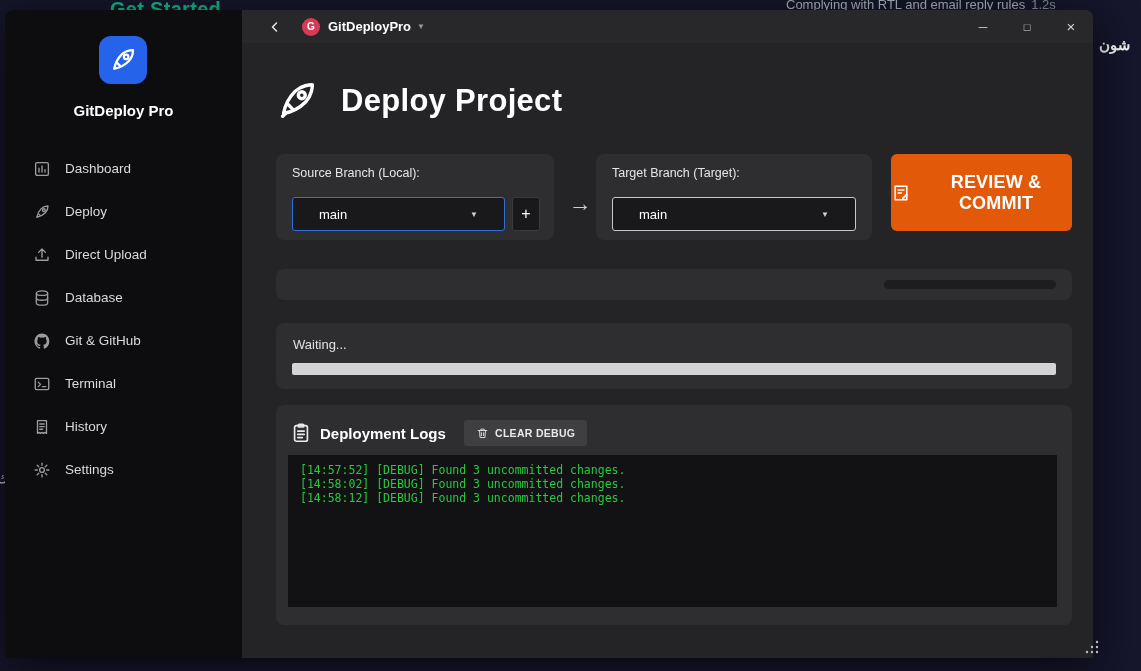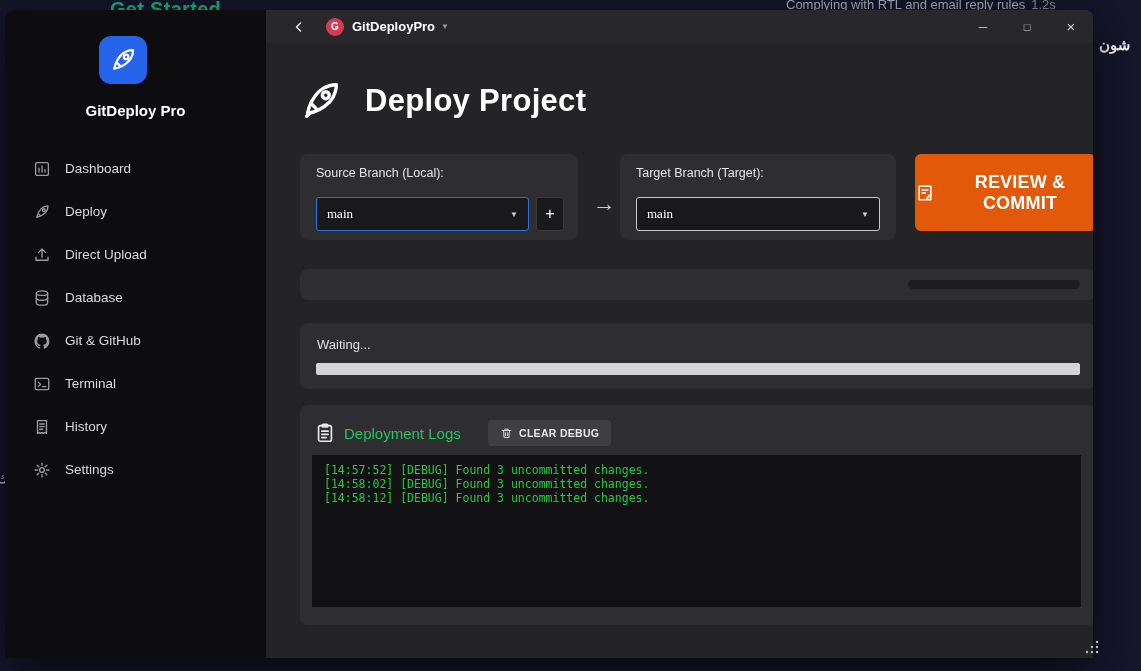--- a/index.html
+++ b/index.html
@@ -20,21 +20,21 @@
 
   
   .window {
     position:absolute; left:5px; top:10px; width:1088px; height:648px;
     background:#242427; border-radius:8px 8px 2px 2px;
     box-shadow:0 10px 45px rgba(0,0,0,.65);
     display:flex; overflow:hidden;
   }
 
   
-  .sidebar { width:261px; flex:none; background:#0d0d0f; position:relative; }
+  .sidebar { width:237px; flex:none; background:#0d0d0f; position:relative; }
   .logo { position:absolute; left:94px; top:26px; width:48px; height:48px; background:#2563eb; border-radius:12px;
           display:flex; align-items:center; justify-content:center; color:#fff; }
   .logo svg { width:30px; height:30px; }
   .app-name { position:absolute; top:92px; left:0; width:100%; text-align:center; color:#ffffff; font-weight:700; font-size:15px; }
   .nav { position:absolute; top:137px; left:0; right:0; }
   .nav-item { display:flex; align-items:center; gap:14px; padding:12.5px 28px; color:#dadada; font-size:13.5px; cursor:default; }
   .nav-item .ic { width:18px; height:18px; color:#9b9b9b; flex:none; display:flex; }
   .nav-item .ic svg { width:18px; height:18px; }
 
   svg.stroked { fill:none; stroke:currentColor; stroke-width:1.8; stroke-linecap:round; stroke-linejoin:round; }
@@ -61,21 +61,21 @@
   .heading-icon svg { width:46px; height:46px; }
   .page-title { position:absolute; left:99px; top:40px; font-size:31px; font-weight:700; color:#ffffff; letter-spacing:.3px; }
 
   .card { position:absolute; background:#2e2e30; border-radius:8px; }
   .card-source { left:34px; top:111px; width:278px; height:86px; }
   .card-target { left:354px; top:111px; width:276px; height:86px; }
   .card-label { position:absolute; left:16px; top:12px; font-size:12.5px; color:#e6e6e6; }
   .branch-row { position:absolute; left:16px; top:43px; display:flex; gap:7px; }
 
   .select { height:34px; background:#19191b; border:1px solid #3a3a3c; border-radius:3px;
-            display:flex; align-items:center; justify-content:space-between; padding:0 10px; color:#fff; font-size:13px;font-family:Liberation Serif, serif; }
+            display:flex; align-items:center; justify-content:space-between; padding:0 26px; color:#fff; font-size:13px; }
   .select.blue  { border:1.5px solid #2f6fde; width:213px; }
   .select.light { border:1px solid #c9c9c9; width:244px; }
   .select .caret { color:#cfcfcf; font-size:8px; margin-left:8px; }
 
   .plus-btn { width:28px; height:34px; background:#19191b; border:1px solid #3a3a3c; border-radius:3px;
               color:#fff; font-size:16px; display:flex; align-items:center; justify-content:center; }
 
   .flow-arrow { position:absolute; left:322px; top:147px; width:32px; text-align:center; color:#cfcfcf; font-size:23px; }
 
   .commit-btn { position:absolute; left:649px; top:111px; width:181px; height:77px; background:#e2590a; border:none;
@@ -87,21 +87,21 @@
   .progress-row { left:34px; top:226px; width:796px; height:31px; }
   .progress-pill { position:absolute; right:16px; top:11px; width:172px; height:9px; background:#1d1d1f; border-radius:5px; }
 
   .status-card { left:34px; top:280px; width:796px; height:66px; }
   .status-text { position:absolute; left:17px; top:14px; font-size:13px; color:#e0e0e0; }
   .status-bar { position:absolute; left:16px; right:16px; bottom:14px; height:12px; background:#d4d4d4; border-radius:2px; }
 
   .logs-card { left:34px; top:362px; width:796px; height:220px; }
   .logs-head-icon { position:absolute; left:14px; top:17px; width:22px; height:22px; color:#eaeaea; }
   .logs-head-icon svg { width:22px; height:22px; }
-  .logs-title { position:absolute; left:44px; top:20px; font-size:15px; font-weight:400; color:#22c55e; }
+  .logs-title { position:absolute; left:44px; top:20px; font-size:15px; font-weight:700; color:#ffffff; }
   .clear-btn { position:absolute; left:188px; top:15px; height:26px; background:#3f3f41; border:none; border-radius:3px;
                color:#e8e8e8; font-size:10.5px; font-weight:700; font-family:inherit; letter-spacing:.3px;
                display:flex; align-items:center; gap:6px; padding:0 12px; cursor:pointer; }
   .clear-btn .ic { width:13px; height:13px; display:flex; color:#dcdcdc; }
   .clear-btn .ic svg { width:13px; height:13px; }
   .log-box { position:absolute; left:12px; top:50px; width:769px; height:152px; background:#121214; border-radius:0;
              padding:9px 12px; overflow:hidden; }
   .log-line { font-family:"DejaVu Sans Mono", monospace; font-size:11.5px; line-height:13.8px; color:#27c93f; white-space:pre; }
 
   .resize-grip { position:absolute; left:1084px; top:639px; width:16px; height:16px; color:#bcbcbc; }

